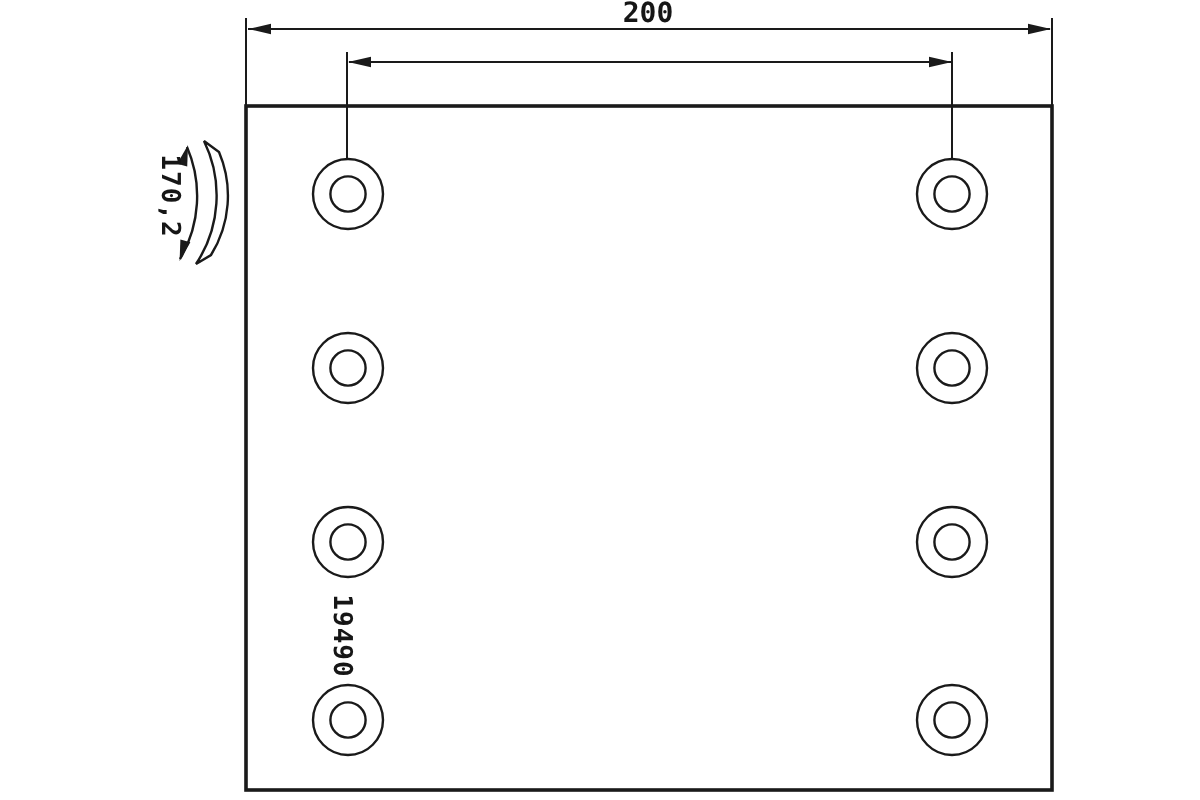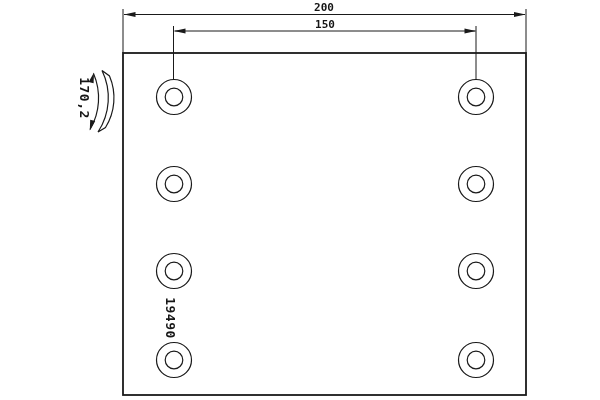--- a/index.html
+++ b/index.html
@@ -17,21 +17,21 @@
   }
   .canvas svg {
     position: absolute;
     left: 0;
     top: 0;
   }
   .dim-label {
     position: absolute;
     color: #161616;
     font-weight: bold;
-    font-size: 11px;
+    font-size: 14px;
     line-height: 11px;
     text-align: center;
     letter-spacing: 0px;
     white-space: nowrap;
   }
   .dim-label.w200 { left: 124px; top: 2px;  width: 400px; }
   .dim-label.w150 { left: 174px; top: 19px; width: 302px; }
   .rot-label {
     position: absolute;
     color: #161616;
@@ -115,19 +115,18 @@
       <polygon points="174,31 185.5,28.4 185.5,33.6"></polygon>
       <polygon points="476,31 464.5,28.4 464.5,33.6"></polygon>
 
       <polygon points="0,0 -2.6,10.5 2.6,10.5" transform="translate(94,72.5) rotate(16)"></polygon>
       <polygon points="0,0 -2.6,-10.5 2.6,-10.5" transform="translate(89.8,130.5) rotate(16)"></polygon>
     </g>
   </svg>
 
   <div class="dim-label w200">200</div>
 
-  <div class="dim-label w150">150</div>
 
   <div class="rot-label arc">170,2</div>
 
   <div class="rot-label part">19490</div>
 
 </div>
 
 </body></html>

